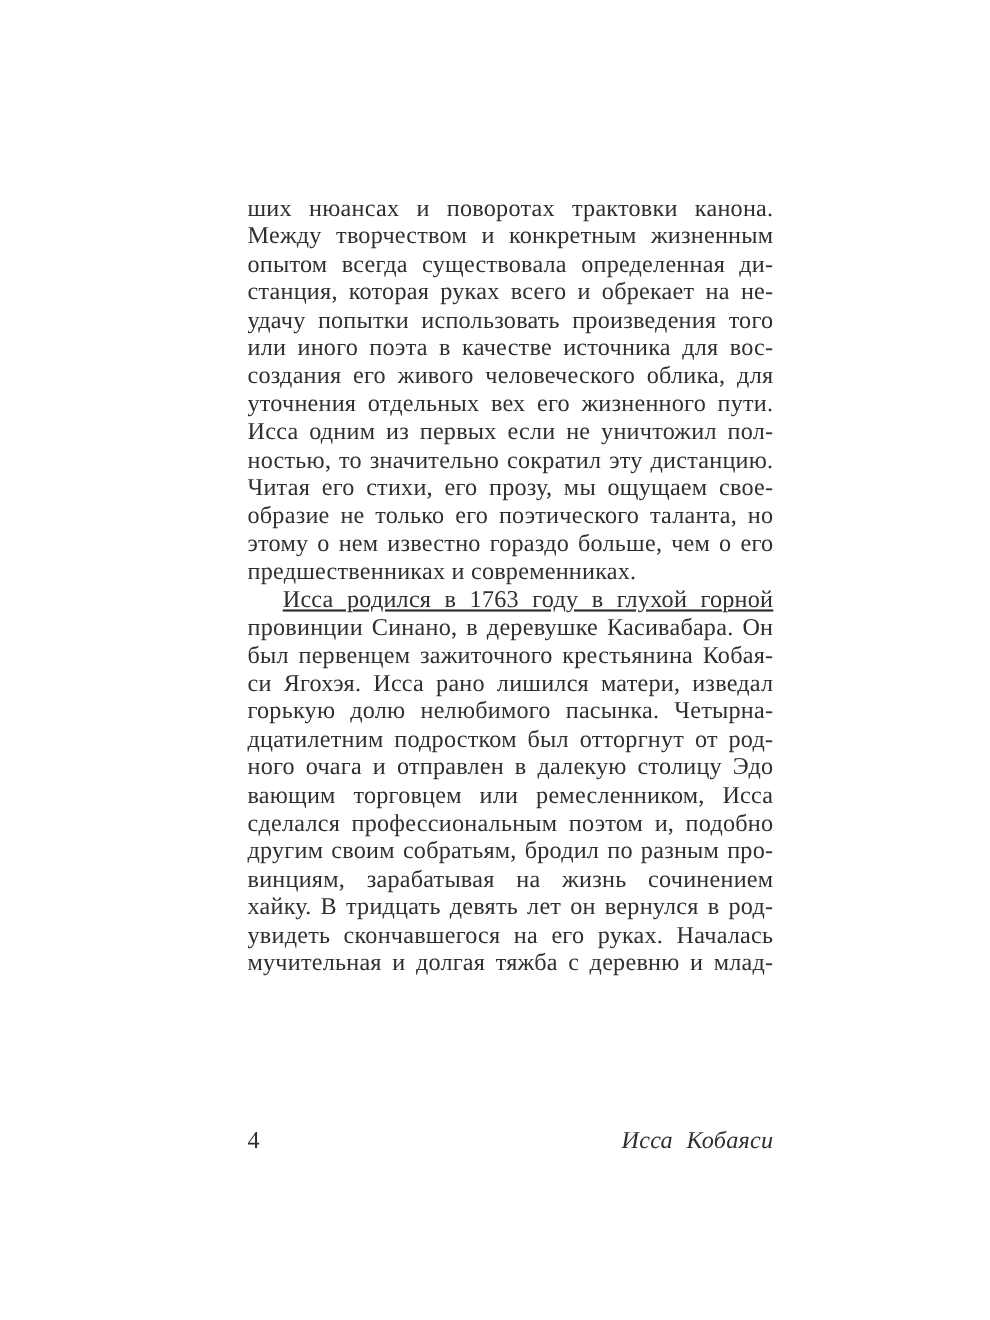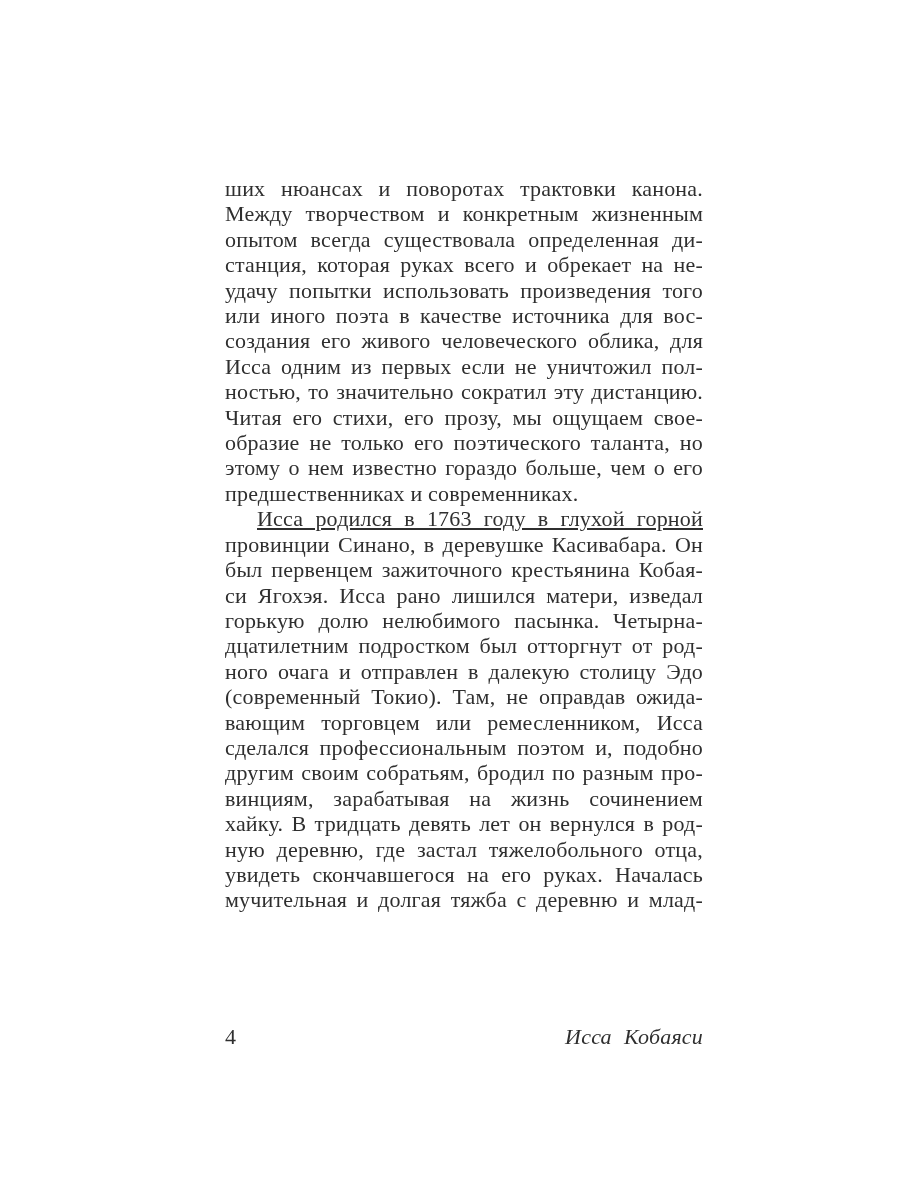--- a/index.html
+++ b/index.html
@@ -58,40 +58,39 @@
 
 <div class="page" style="background: rgb(255, 255, 255); color: rgb(47, 47, 47);">
   <div class="textblock">
       <div class="line">ших нюансах и поворотах трактовки канона.</div>
       <div class="line">Между творчеством и конкретным жизненным</div>
       <div class="line">опытом всегда существовала определенная ди-</div>
       <div class="line">станция, которая руках всего и обрекает на не-</div>
       <div class="line">удачу попытки использовать произведения того</div>
       <div class="line">или иного поэта в качестве источника для вос-</div>
       <div class="line">создания его живого человеческого облика, для</div>
+      <div class="line">уточнения отдельных вех его жизненного пути.</div>
       <div class="line">Исса одним из первых если не уничтожил пол-</div>
       <div class="line">ностью, то значительно сократил эту дистанцию.</div>
       <div class="line">Читая его стихи, его прозу, мы ощущаем свое-</div>
       <div class="line">образие не только его поэтического таланта, но</div>
       <div class="line">этому о нем известно гораздо больше, чем о его</div>
       <div class="line unjust">предшественниках и современниках.</div>
       <div class="line indent">Исса родился в 1763 году в глухой горной</div>
       <div class="line">провинции Синано, в деревушке Касивабара. Он</div>
       <div class="line">был первенцем зажиточного крестьянина Кобая-</div>
       <div class="line">си Ягохэя. Исса рано лишился матери, изведал</div>
       <div class="line">горькую долю нелюбимого пасынка. Четырна-</div>
       <div class="line">дцатилетним подростком был отторгнут от род-</div>
       <div class="line">ного очага и отправлен в далекую столицу Эдо</div>
-      <div class="line">(современный Токио). Там, не оправдав ожида-</div>
       <div class="line">вающим торговцем или ремесленником, Исса</div>
       <div class="line">сделался профессиональным поэтом и, подобно</div>
       <div class="line">другим своим собратьям, бродил по разным про-</div>
       <div class="line">винциям, зарабатывая на жизнь сочинением</div>
       <div class="line">хайку. В тридцать девять лет он вернулся в род-</div>
-      <div class="line">ную деревню, где застал тяжелобольного отца,</div>
       <div class="line">увидеть скончавшегося на его руках. Началась</div>
       <div class="line">мучительная и долгая тяжба с деревню и млад-</div>
     </div>
   <div class="footer">
     <span class="pagenum">4</span>
     <span class="author">Исса Кобаяси</span>
   </div>
 </div>
 
 </body></html>

